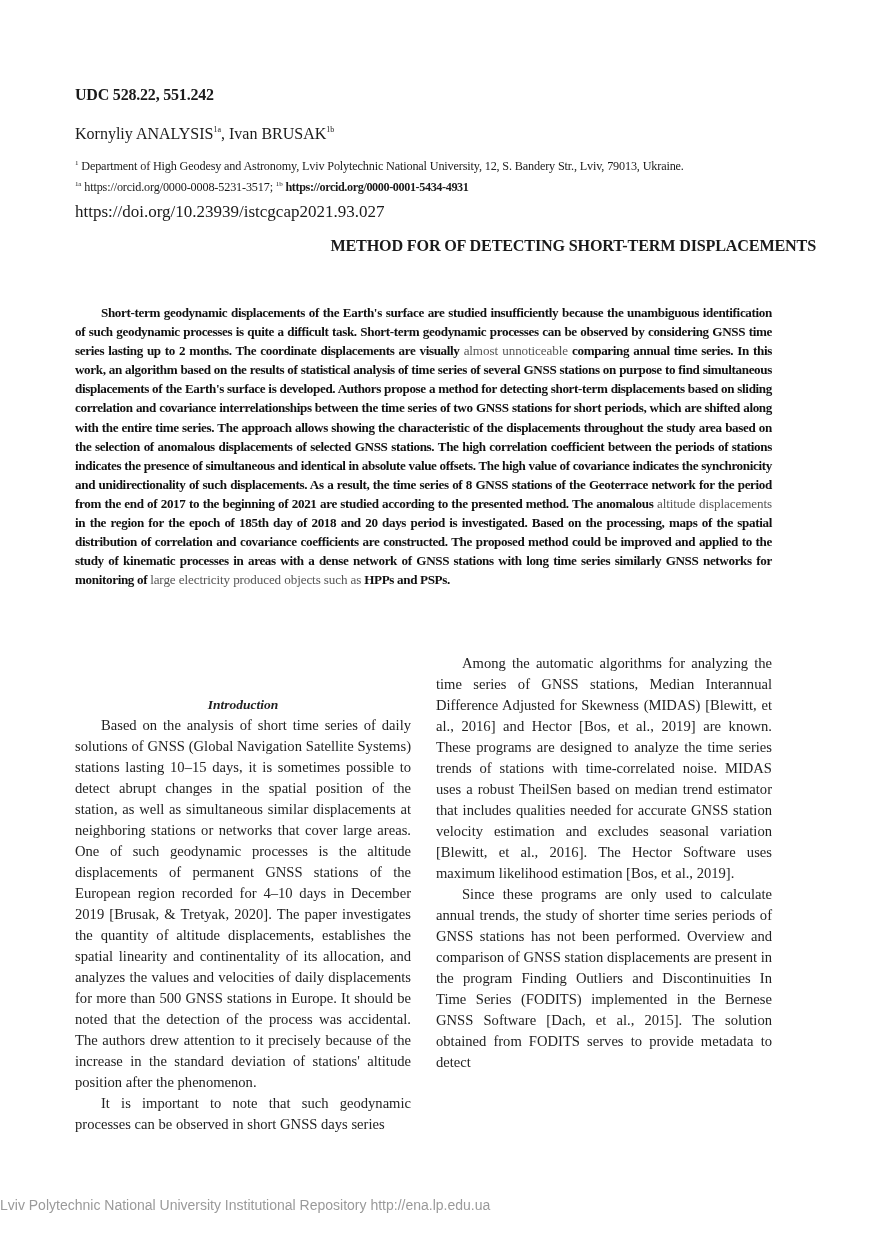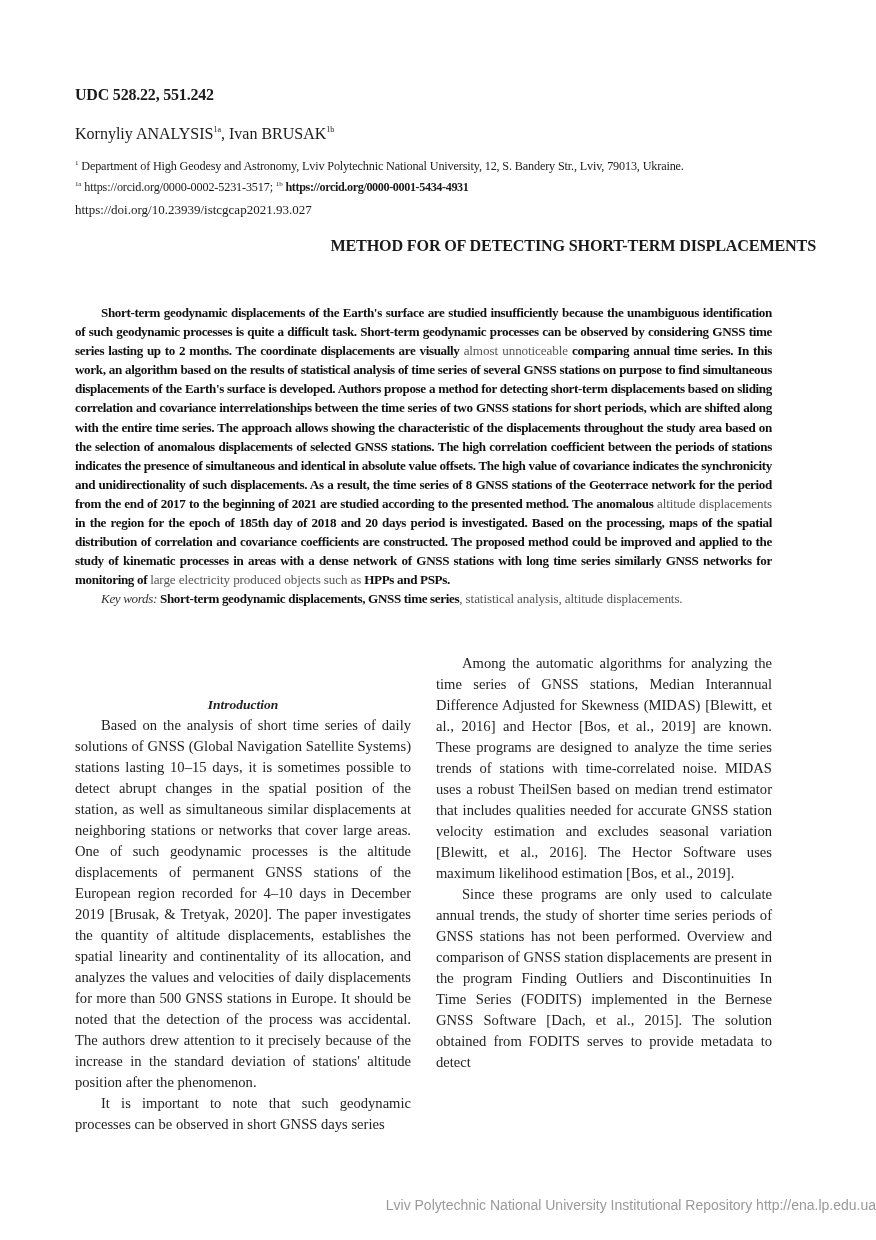--- a/index.html
+++ b/index.html
@@ -4,68 +4,67 @@
 <style>
   html, body { margin: 0; padding: 0; background: #ffffff; }
   body { width: 876px; height: 1240px; position: relative; overflow: hidden;
          font-family: "Liberation Serif", "DejaVu Serif", serif; color: #1a1a1a; }
   .udc { position: absolute; left: 75px; top: 86px; font-size: 16px; font-weight: bold; letter-spacing: -0.2px; }
   .authors { position: absolute; left: 75px; top: 125px; font-size: 16px; }
   .authors sup { font-size: 8px; vertical-align: 7px; }
   .affil { position: absolute; left: 75px; top: 154px; font-size: 12.2px; line-height: 18px; letter-spacing: -0.15px; }
   .affil sup { font-size: 7px; vertical-align: 5px; }
   .orcid-b { font-weight: bold; letter-spacing: -0.4px; }
-  .doi { position: absolute; left: 75px; top: 202px; font-size: 13px; }
+  .doi { position: absolute; left: 75px; top: 202px; font-size: 17px; }
   .title { position: absolute; left: 60px; width: 756px; top: 235px; text-align: right;
            font-weight: bold; font-size: 16.2px; line-height: 23px; letter-spacing: -0.2px; }
   .abstract { position: absolute; left: 75px; width: 697px; top: 303px; font-size: 13.1px; line-height: 19.1px;
               text-align: justify; font-weight: bold; letter-spacing: -0.35px; color: #111; }
   .abstract p { margin: 0; text-indent: 26px; }
   .abstract .lt { font-weight: normal; color: #555; letter-spacing: -0.1px; }
   .abstract .kw-label { font-style: italic; font-weight: normal; color: #333; }
   .col { position: absolute; top: 651px; width: 336px; font-size: 14.6px; line-height: 21px; text-align: justify; color: #222; }
   .col-left { left: 75px; margin-top: 44px; }
   .col-right { left: 436px; }
   .col p { margin: 0; text-indent: 26px; }
   .col p.noindent { text-indent: 0; }
   .intro-heading { text-align: center; font-style: italic; font-weight: bold; font-size: 13.5px; line-height: 20px; margin: 0 0 4px 0; text-indent: 0 !important; }
-  .footer { position: absolute; top: 1197px; left: 0; width: 876px; text-align: right;
+  .footer { position: absolute; top: 1197px; left: 0; width: 876px; text-align: left;
             font-family: "Liberation Sans", "DejaVu Sans", sans-serif; font-size: 14px; color: #9a9a9a; }
 </style>
 </head>
 <body>
 
 <div class="udc">UDC 528.22, 551.242</div>
 
 <div class="authors">
   <span>Kornyliy ANALYSIS</span><sup>1a</sup><span>, </span><span>Ivan BRUSAK</span><sup>1b</sup>
 </div>
 
 <div class="affil">
   <div>
     <sup>1</sup>
     <span>Department of High Geodesy and Astronomy, Lviv Polytechnic National University, 12, S. Bandery Str., Lviv, 79013, Ukraine.</span>
   </div>
   <div>
     <sup>1a</sup>
-    <span>https://orcid.org/0000-0002-5231-3517;</span>
+    <span>https://orcid.org/0000-0008-5231-3517;</span>
     <sup>1b</sup>
     <span class="orcid-b">https://orcid.org/0000-0001-5434-4931</span>
   </div>
 </div>
 
 <div class="doi">https://doi.org/10.23939/istcgcap2021.93.027</div>
 
 <div class="title">
   <div>METHOD FOR OF DETECTING SHORT-TERM DISPLACEMENTS</div>
 </div>
 
 <div class="abstract">
   <p><span>Short-term geodynamic displacements of the Earth's surface are studied insufficiently because the unambiguous identification of such geodynamic processes is quite a difficult task. Short-term geodynamic processes can be observed by considering GNSS time series lasting up to 2 months. The coordinate displacements are visually </span><span class="lt">almost unnoticeable</span><span> comparing annual time series. In this work, an algorithm based on the results of statistical analysis of time series of several GNSS stations on purpose to find simultaneous displacements of the Earth's surface is developed. Authors propose a method for detecting short-term displacements based on sliding correlation and covariance interrelationships between the time series of two GNSS stations for short periods, which are shifted along with the entire time series. The approach allows showing the characteristic of the displacements throughout the study area based on the selection of anomalous displacements of selected GNSS stations. The high correlation coefficient between the periods of stations indicates the presence of simultaneous and identical in absolute value offsets. The high value of covariance indicates the synchronicity and unidirectionality of such displacements. As a result, the time series of 8 GNSS stations of the Geoterrace network for the period from the end of 2017 to the beginning of 2021 are studied according to the presented method. The anomalous </span><span class="lt">altitude displacements</span><span> in the region for the epoch of 185th day of 2018 and 20 days period is investigated. Based on the processing, maps of the spatial distribution of correlation and covariance coefficients are constructed. The proposed method could be improved and applied to the study of kinematic processes in areas with a dense network of GNSS stations with long time series similarly GNSS networks for monitoring of </span><span class="lt">large electricity produced objects such as</span><span> HPPs and PSPs.</span></p>
-  <p><span class="kw-label">Key words:</span><span> Short-term geodynamic displacements, GNSS time series</span><span class="lt">, statistical analysis, altitude displacements.</span></p>
 </div>
 
 <div class="col col-left">
   <p class="intro-heading">Introduction</p>
   <p>Based on the analysis of short time series of daily solutions of GNSS (Global Navigation Satellite Systems) stations lasting 10–15 days, it is sometimes possible to detect abrupt changes in the spatial position of the station, as well as simultaneous similar displacements at neighboring stations or networks that cover large areas. One of such geodynamic processes is the altitude displacements of permanent GNSS stations of the European region recorded for 4–10 days in December 2019 [Brusak, &amp; Tretyak, 2020]. The paper investigates the quantity of altitude displacements, establishes the spatial linearity and continentality of its allocation, and analyzes the values and velocities of daily displacements for more than 500 GNSS stations in Europe. It should be noted that the detection of the process was accidental. The authors drew attention to it precisely because of the increase in the standard deviation of stations' altitude position after the phenomenon.</p>
   <p>It is important to note that such geodynamic processes can be observed in short GNSS days series</p>
 </div>
 
 <div class="col col-right" style="top:653px;">
   <p>Among the automatic algorithms for analyzing the time series of GNSS stations, Median Interannual Difference Adjusted for Skewness (MIDAS) [Blewitt, et al., 2016] and Hector [Bos, et al., 2019] are known. These programs are designed to analyze the time series trends of stations with time-correlated noise. MIDAS uses a robust TheilSen based on median trend estimator that includes qualities needed for accurate GNSS station velocity estimation and excludes seasonal variation [Blewitt, et al., 2016]. The Hector Software uses maximum likelihood estimation [Bos, et al., 2019].</p>

